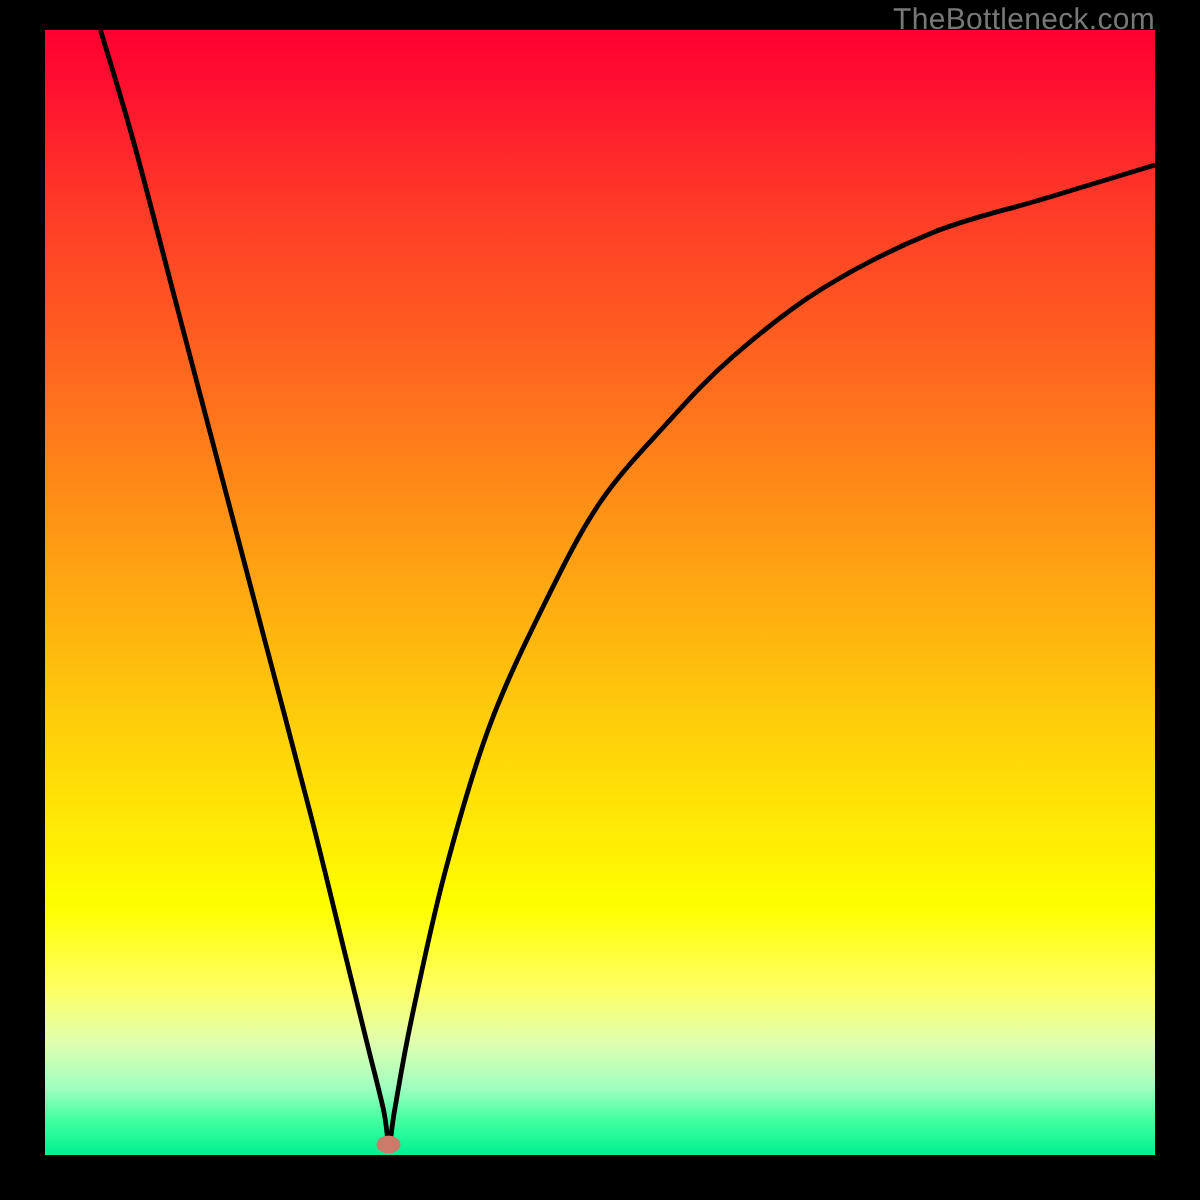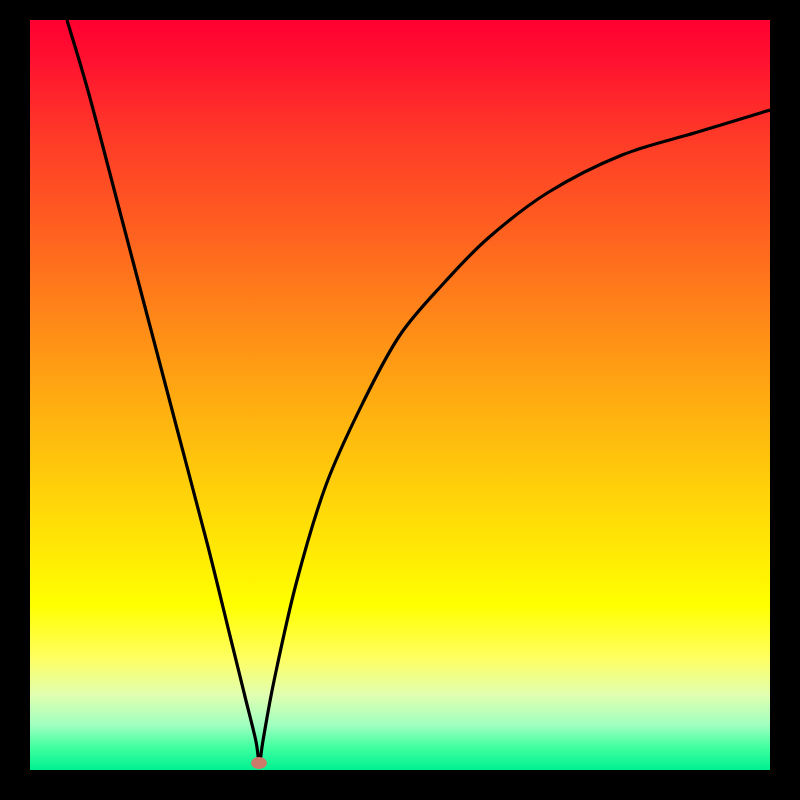--- a/index.html
+++ b/index.html
@@ -59,20 +59,21 @@
     border-radius: 50% / 50%;
     background: #cc7a6a;
     transform: translate(-50%, -50%);
   }
 </style>
 </head>
 <body>
 
 <div class="frame">
 
+  <div class="attribution">TheBottleneck.com</div>
 
   <div class="plot-area">
     <svg class="curve-svg" viewBox="0 0 740 750" preserveAspectRatio="none">
       <path id="curve-path" d="M 37.00 0.00 C 40.70 12.50, 50.57 43.75, 59.20 75.00 C 67.83 106.25, 78.93 150.00, 88.80 187.50 C 98.67 225.00, 108.53 262.50, 118.40 300.00 C 128.27 337.50, 138.13 375.00, 148.00 412.50 C 157.87 450.00, 168.97 491.25, 177.60 525.00 C 186.23 558.75, 193.63 590.00, 199.80 615.00 C 205.97 640.00, 210.28 657.50, 214.60 675.00 C 218.92 692.50, 223.23 708.75, 225.70 720.00 C 228.17 731.25, 228.17 742.50, 229.40 742.50 C 230.63 742.50, 230.63 733.75, 233.10 720.00 C 235.57 706.25, 238.65 686.25, 244.20 660.00 C 249.75 633.75, 257.77 595.00, 266.40 562.50 C 275.03 530.00, 284.90 495.00, 296.00 465.00 C 307.10 435.00, 320.67 407.50, 333.00 382.50 C 345.33 357.50, 356.43 335.00, 370.00 315.00 C 383.57 295.00, 399.60 278.75, 414.40 262.50 C 429.20 246.25, 441.53 232.50, 458.80 217.50 C 476.07 202.50, 495.80 186.25, 518.00 172.50 C 540.20 158.75, 567.33 145.00, 592.00 135.00 C 616.67 125.00, 641.33 120.00, 666.00 112.50 C 690.67 105.00, 727.67 93.75, 740.00 90.00" fill="none" stroke="#000" stroke-width="3.2"></path>
     </svg>
     <div class="marker" id="marker" style="left: 229.4px; top: 742.5px;"></div>
   </div>
 
 </div>
 

